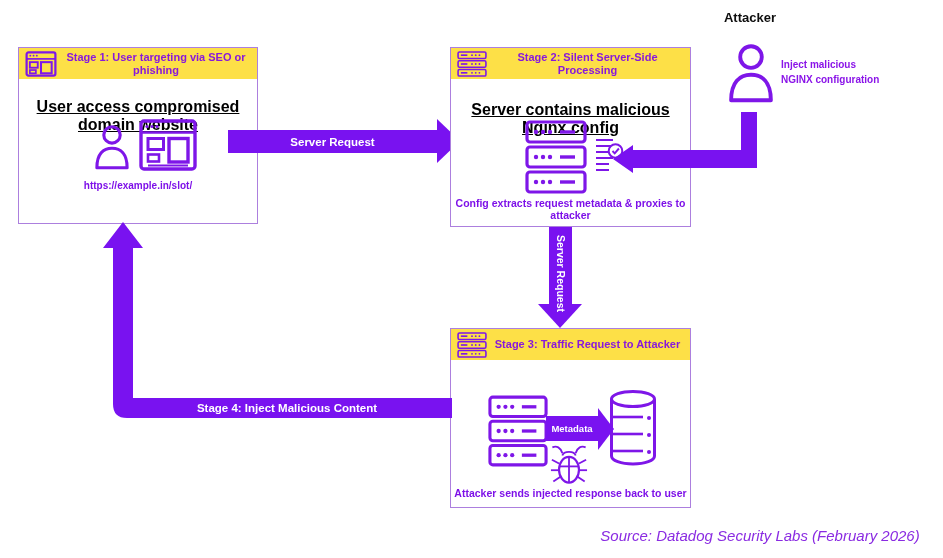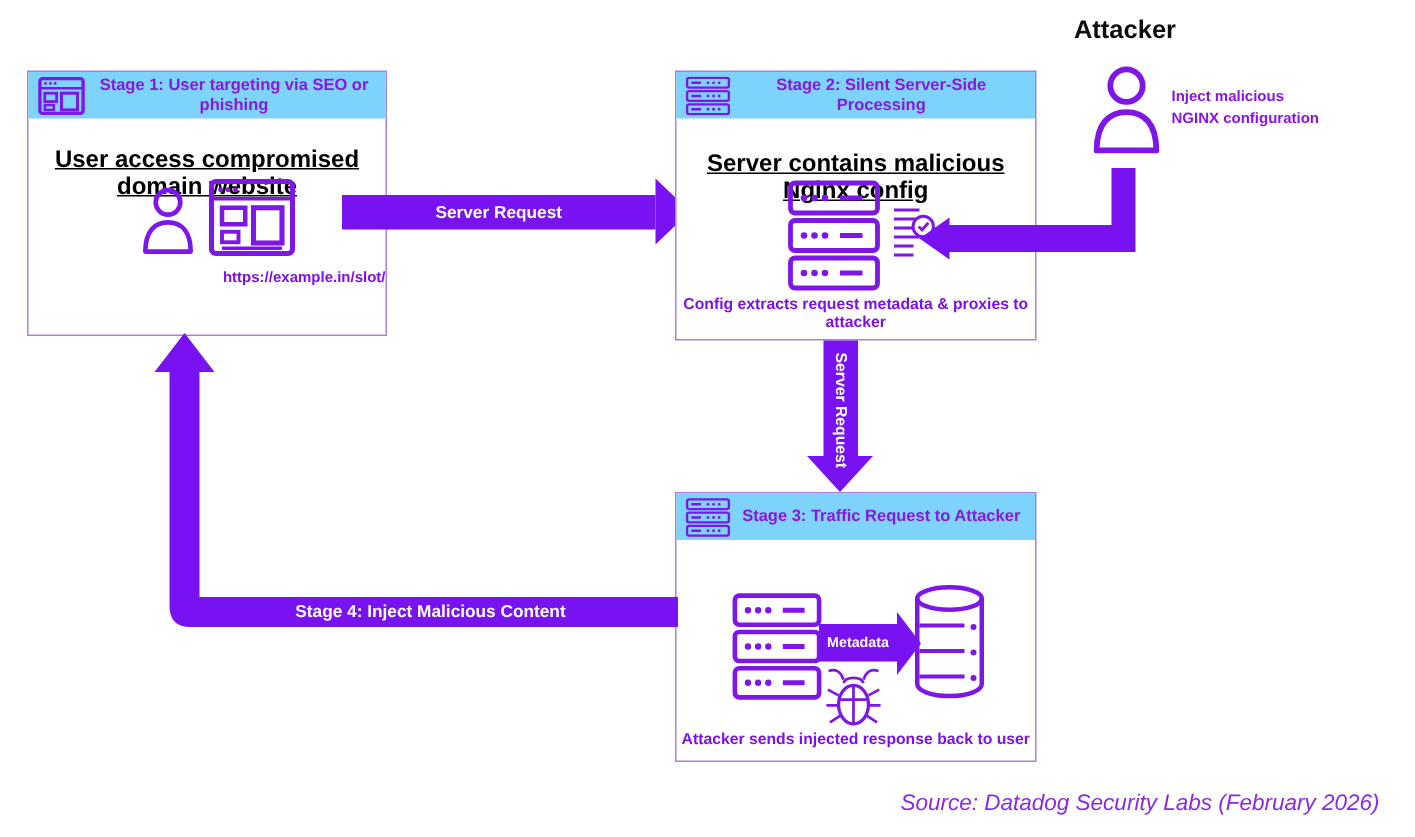--- a/index.html
+++ b/index.html
@@ -1,46 +1,46 @@
 <!DOCTYPE html>
 <html><head>
 <meta charset="utf-8">
 <style>
   html,body{margin:0;padding:0;background:#fff;}
   .canvas{position:relative;width:943px;height:558px;background:#ffffff;
     font-family:"Liberation Sans",sans-serif;overflow:hidden;}
 
   
   .box{position:absolute;background:#fff;border:1.5px solid #ac7fde;box-sizing:border-box;}
-  .box-header{position:absolute;top:0;left:0;right:0;height:31px;background:#7dd3fc;
+  .box-header{position:absolute;top:0;left:0;right:0;height:31px;background:#fde047;
     display:flex;align-items:center;padding:0 6px;box-sizing:border-box;gap:4px;}
   .box-header .hdr-text{flex:1;text-align:center;color:#8818dc;font-weight:bold;font-size:11px;line-height:1.1;}
   .box-title{position:absolute;left:0;right:0;text-align:center;color:#000000;
     font-weight:bold;font-size:16px;text-decoration:underline;}
   .box-caption{position:absolute;left:0;right:0;text-align:center;color:#7d10e8;
     font-weight:bold;font-size:10.5px;}
-  .url-text{position:absolute;left:0;right:0;text-align:right;color:#7d10e8;
+  .url-text{position:absolute;left:0;right:0;text-align:center;color:#7d10e8;
     font-weight:bold;font-size:10px;}
 
   .abs{position:absolute;}
   svg{display:block;}
   .stroke{fill:none;stroke:#7e16e8;}
   .fillp{fill:#7e16e8;stroke:none;}
 
   
   .arrow-body{position:absolute;background:#7912f0;display:flex;align-items:center;justify-content:center;}
   .arrow-label{color:#fff;font-weight:bold;font-size:11.5px;white-space:nowrap;}
   .tri{position:absolute;width:0;height:0;}
   .tri-right{border-top:22.5px solid transparent;border-bottom:22.5px solid transparent;border-left:23px solid #7912f0;}
   .tri-down{border-left:22.5px solid transparent;border-right:22.5px solid transparent;border-top:24px solid #7912f0;}
   .vlabel{position:absolute;display:flex;align-items:center;justify-content:center;}
   .vlabel span{writing-mode:vertical-rl;color:#fff;font-weight:bold;font-size:10.5px;white-space:nowrap;}
   .meta-label{color:#fff;font-weight:bold;font-size:9.5px;}
 
-  .attacker-label{position:absolute;color:#0d0d0d;font-weight:bold;font-size:17px;text-align:center;}
+  .attacker-label{position:absolute;color:#0d0d0d;font-weight:bold;font-size:13px;text-align:center;}
   .attacker-action{position:absolute;color:#8a14e8;font-weight:bold;font-size:10px;
     line-height:1.45;white-space:pre-line;}
   .source-line{position:absolute;color:#8a2be2;font-style:italic;font-size:15px;text-align:center;}
   .stage4-label{position:absolute;display:flex;align-items:center;justify-content:center;}
 </style>
 </head>
 <body>
 
 <div class="canvas">
 

